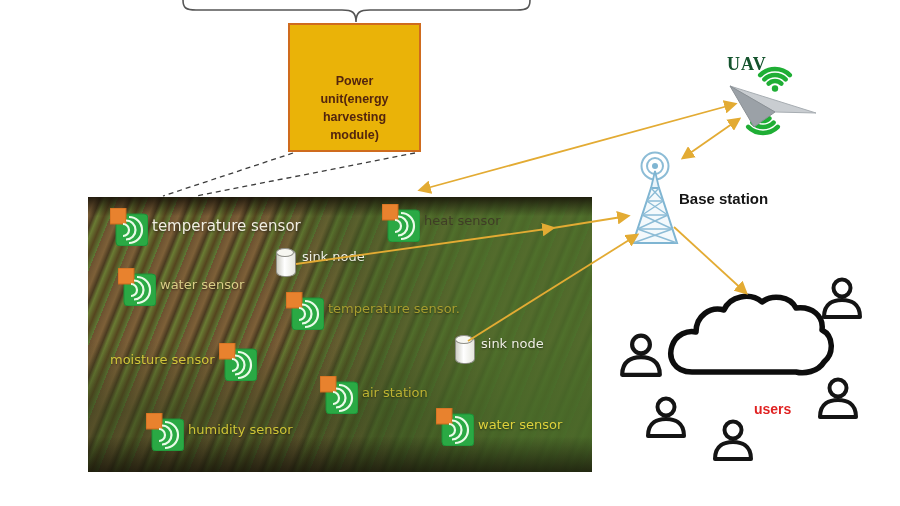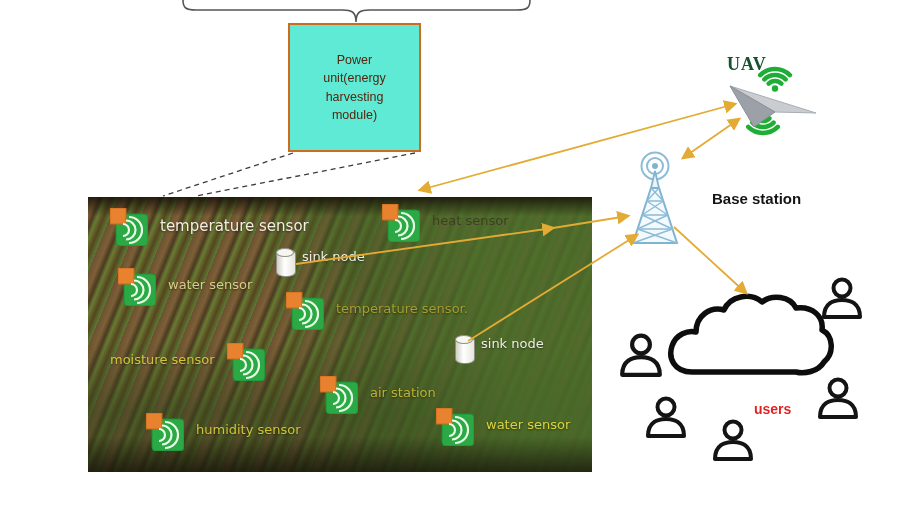--- a/index.html
+++ b/index.html
@@ -3,54 +3,54 @@
 <meta charset="utf-8">
 <style>
   html,body{margin:0;padding:0;background:#fff;}
   #canvas{position:relative;width:900px;height:506px;background:#ffffff;overflow:hidden;
           font-family:"Liberation Sans",sans-serif;}
   .abs{position:absolute;}
   svg{display:block;}
 
   
   #powerbox{position:absolute;left:288px;top:23px;width:133px;height:129px;
-    background:#5eead4;border:2px solid #cf6b1e;box-sizing:border-box;
-    display:flex;align-items:center;justify-content:center;text-align:center;
-    font-size:12.5px;font-weight:400;color:#53250e;line-height:1.45;padding:6px 14px;}
+    background:#eab308;border:2px solid #cf6b1e;box-sizing:border-box;
+    display:flex;align-items:flex-end;justify-content:center;text-align:center;
+    font-size:12.5px;font-weight:700;color:#53250e;line-height:1.45;padding:6px 14px;}
 
   
   #field{position:absolute;left:88px;top:197px;width:504px;height:275px;
     background:
       linear-gradient(180deg, rgba(22,17,8,0.85) 0%, rgba(22,17,8,0) 7%),
       linear-gradient(0deg, rgba(18,14,7,0.7) 0%, rgba(18,14,7,0) 13%),
       linear-gradient(78deg, rgba(0,0,0,0) 38%, rgba(62,96,36,0.55) 56%, rgba(74,110,42,0.82) 78%),
       linear-gradient(180deg, rgba(0,0,0,0) 52%, rgba(48,64,26,0.5) 78%),
       repeating-linear-gradient(112deg,
         #6b5130 0px,#7d6038 7px,#4a3a20 12px,#697b33 16px,#55451f 22px,#5d7a35 28px);
   }
 
   
-  .sensor{position:absolute;display:flex;align-items:flex-start;gap:12px;}
+  .sensor{position:absolute;display:flex;align-items:flex-start;gap:4px;}
   .sensor.rev{flex-direction:row-reverse;justify-content:space-between;}
   .s-label{font-family:"DejaVu Sans",sans-serif;font-size:13px;white-space:nowrap;
     margin-top:9px;text-shadow:0 1px 2px rgba(0,0,0,.45);}
 
   
   .sinknode{position:absolute;display:flex;align-items:flex-start;gap:6px;}
   .cyl{position:relative;width:18px;height:26px;border:1px solid #8f8f88;border-radius:9px/5px;
     background:linear-gradient(90deg,#cfcfc6,#ffffff 42%,#e6e6de);}
   .cyl::before{content:'';position:absolute;top:-2px;left:-1px;width:16px;height:7px;
     border:1px solid #8f8f88;border-radius:50%;background:#f7f7f1;}
   .node-label{font-family:"DejaVu Sans",sans-serif;font-size:13px;color:#eeeee4;
     white-space:nowrap;text-shadow:0 1px 2px rgba(0,0,0,.5);}
 
   
   #uav-label{position:absolute;left:727px;top:54px;font-size:18px;font-weight:700;
     letter-spacing:1px;color:#14532d;font-family:Liberation Serif, serif;}
-  #bs-label{position:absolute;left:679px;top:190px;font-size:15px;font-weight:700;color:#151515;margin-left:33px;}
+  #bs-label{position:absolute;left:679px;top:190px;font-size:15px;font-weight:700;color:#151515;}
   #internet-label{position:absolute;left:714px;top:332px;width:74px;text-align:center;
     font-size:15px;color:#1d1d1d;}
   #users-label{position:absolute;left:754px;top:401px;font-size:14px;font-weight:700;color:#e02222;text-align:right;}
   .person{position:absolute;}
 </style>
 </head>
 <body>
 
 <div id="canvas">
 

